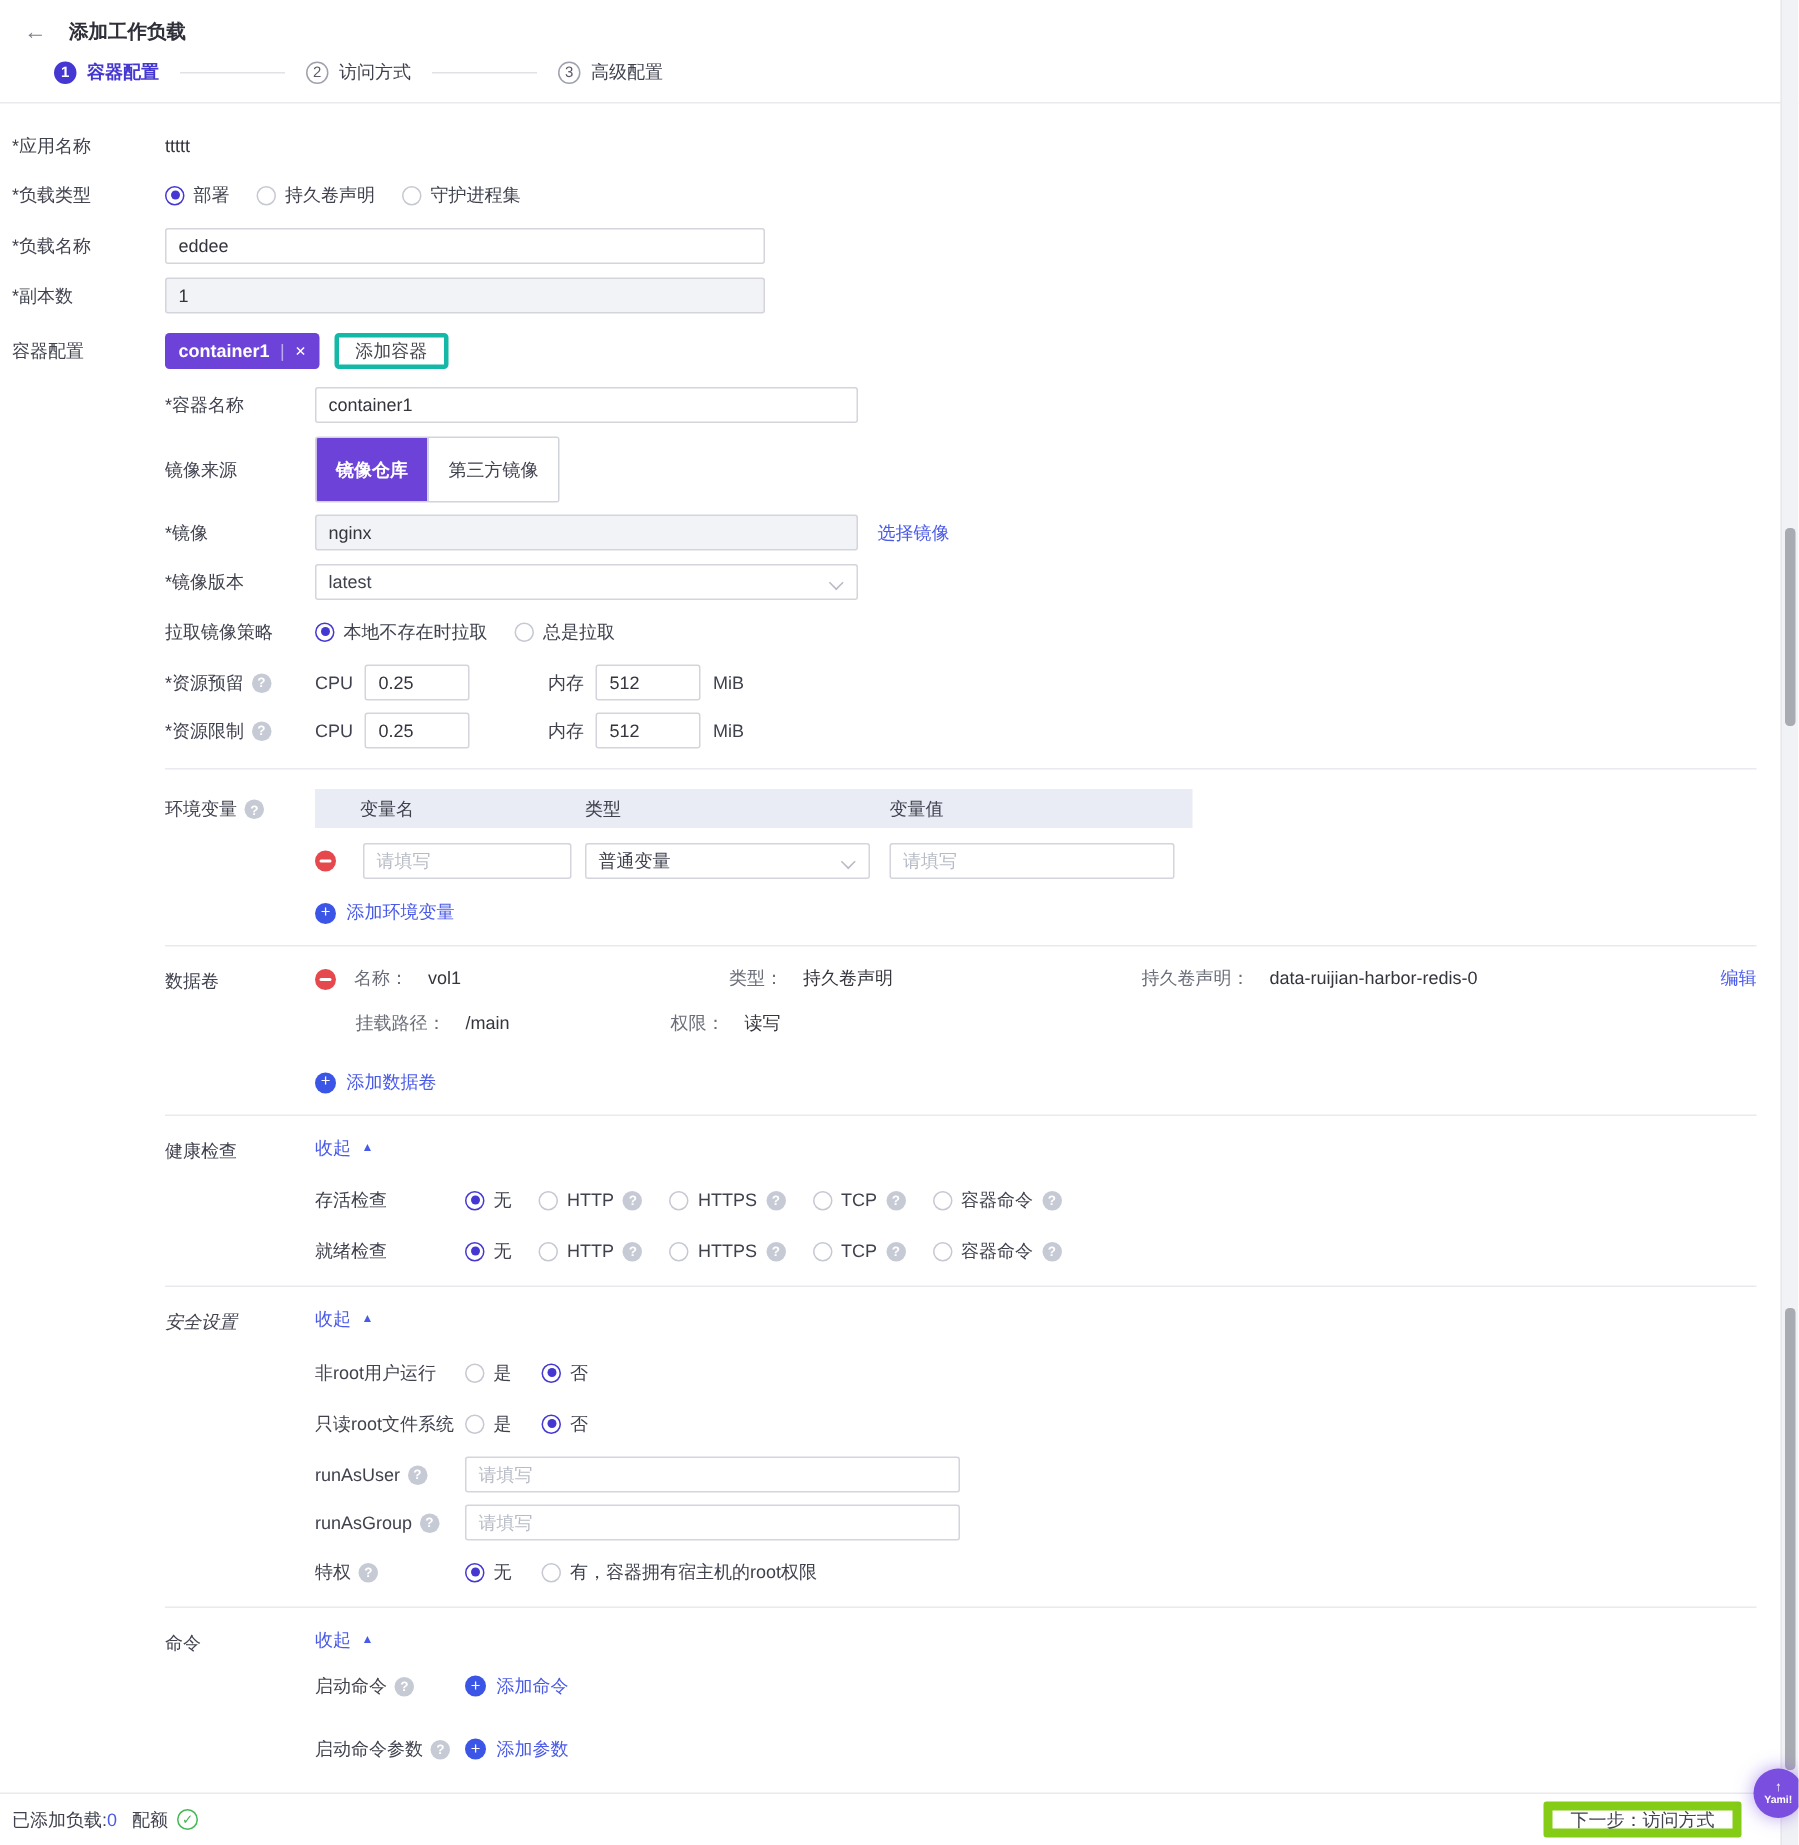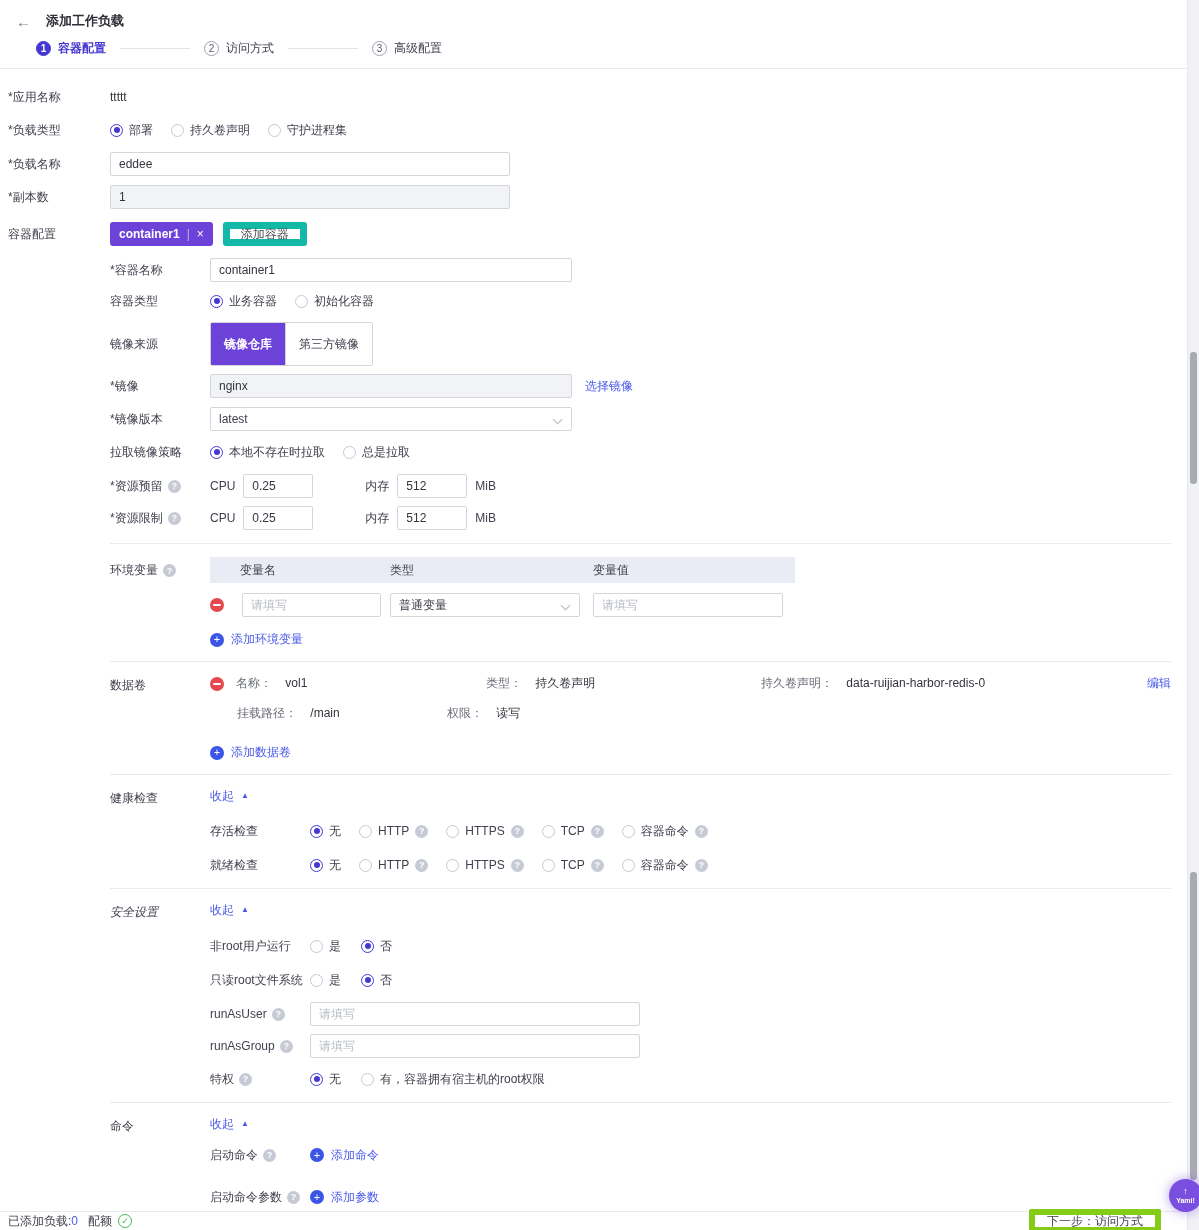--- a/index.html
+++ b/index.html
@@ -64,40 +64,40 @@
   .plus-ic::before { content:"+"; }
   .caret-up { font-size:8px; color:#4a5ae8; transform:translateY(-1px); }
   .caret-up::before { content:"\25B2"; }
   .link { color:#4a5ae8; cursor:pointer; text-decoration:none; }
   .addline { display:inline-flex; align-items:center; gap:7px; cursor:pointer; }
   
   .tag { height:24px; background:#6d42d9; border-radius:3px; color:#fff; display:inline-flex;
     align-items:center; gap:7px; padding:0 9px; font-weight:bold; cursor:pointer; }
   .tag .sep { opacity:.55; font-weight:normal; }
   .tag .close { font-weight:normal; cursor:pointer; font-size:12px; }
-  .btn { height:24px; background:#fff; border:7px solid #14b8a6; border-radius:3px; color:#45474f;
+  .btn { height:24px; background:#fff; border:3px solid #14b8a6; border-radius:3px; color:#45474f;
     display:inline-flex; align-items:center; padding:0 11px; cursor:pointer; }
   
   .seg { display:inline-flex; border:1px solid #d2d4db; border-radius:2px; overflow:hidden; }
   .seg-item { height:42px; display:flex; align-items:center; padding:12px 13px; background:#fff; color:#3f414d; cursor:pointer; }
   .seg-item.sel { background:#6d42d9; color:#fff; font-weight:bold; }
   .seg-item + .seg-item { border-left:1px solid #d2d4db; }
   
   .divider { border-top:1px solid #e9eaef; margin:13px 28px 13px 0; }
   
   .env-table { width:585px; }
   .env-head { height:26px; background:#e9ebf5; display:flex; align-items:center; padding-left:30px; }
   .env-head .c1 { width:150px; } .env-head .c2 { width:203px; } .env-head .c3 { flex:1; }
   .env-row { display:flex; align-items:center; margin-top:10px; }
   
   .vol-line { display:flex; align-items:center; }
   .vol-lab { color:#6b6e78; margin-right:10px;text-align:right; }
   .vol-val { color:#34353d; }
   
-  .footer { position:absolute; left:0; right:0; bottom:0; height:19px; border-top:1px solid #e9e9ee;
+  .footer { position:absolute; left:0; right:0; bottom:0; height:35px; border-top:1px solid #e9e9ee;
     background:#fff; display:flex; align-items:center; padding:0 38px 0 8px; }
   .check-ic { width:14px; height:14px; border-radius:50%; border:1px solid #45b854; color:#45b854;
     font-size:9px; display:inline-flex; align-items:center; justify-content:center; margin-left:6px; }
   .check-ic::before { content:"\2713"; }
   .next-btn { margin-left:auto; height:24px; background:#fff; border:6px solid #84cc16; border-radius:2px;
     color:#3f414d; display:inline-flex; align-items:center; padding:0 12px; cursor:pointer; }
   
   .fab { position:absolute; right:-3px; bottom:18px; width:33px; height:33px; border-radius:50%;
     background:#7a4fe0; color:#fff; display:flex; flex-direction:column; align-items:center; justify-content:center;
     box-shadow:0 0 12px rgba(122,79,224,.55); z-index:20; cursor:pointer; line-height:1; }
@@ -181,31 +181,20 @@
     <span class="btn" style="margin-left:10px;">添加容器</span>
   </div>
 
   <div class="panel">
 
     <div class="prow" style="margin-bottom:9px;">
       <span class="l1">*容器名称</span>
       <input class="txt w362" value="container1" style="">
     </div>
 
-    <div class="prow gap18" style="margin-bottom:11px;">
-      <span class="l1">容器类型</span>
-      <label class="radio" style="margin-left:0;">
-        <span class="rdot sel"></span>
-        <span>业务容器</span>
-      </label>
-      <label class="radio">
-        <span class="rdot"></span>
-        <span>初始化容器</span>
-      </label>
-    </div>
 
     <div class="prow" style="margin-bottom:8px;">
       <span class="l1">镜像来源</span>
       <span class="seg">
         <span class="seg-item sel">镜像仓库</span>
         <span class="seg-item">第三方镜像</span>
       </span>
     </div>
 
     <div class="prow" style="margin-bottom:9px;">

